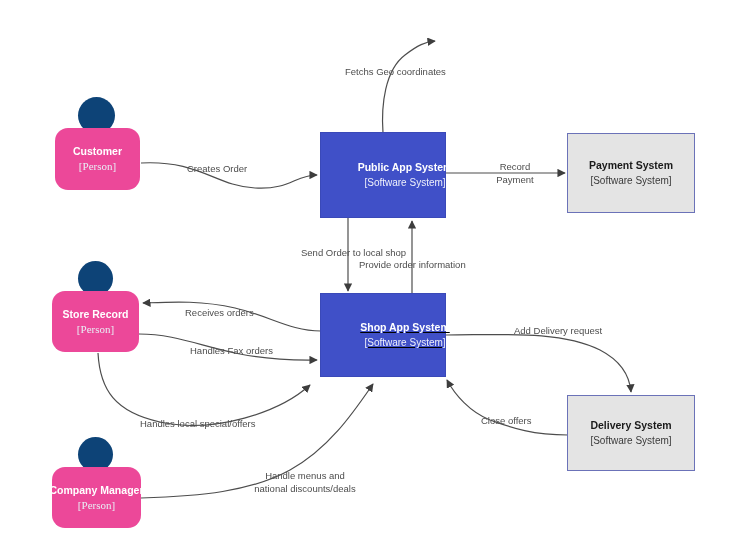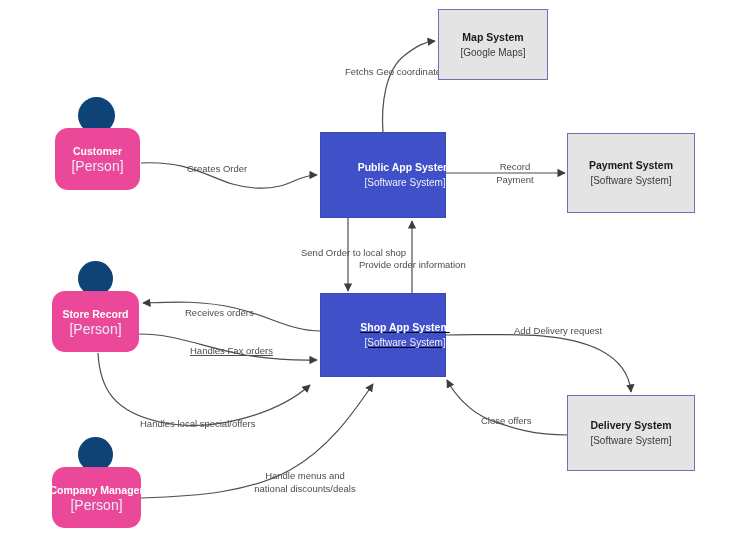--- a/index.html
+++ b/index.html
@@ -48,24 +48,25 @@
   .person .name {
     color: #ffffff;
     font-weight: bold;
     font-size: 10.5px;
     line-height: 15px;
     text-align: center;
     white-space: nowrap;
   }
   .person .type {
     color: #e8eef5;
-    font-size: 14px;
-    line-height: 15px;
-    text-align: center;
-    white-space: nowrap;
+    font-size: 11px;
+    line-height: 15px;
+    text-align: center;
+    white-space: nowrap;
+    font-family: Liberation Serif, serif;
   }
 
   
   .sysbox {
     position: absolute;
     background: #4050c8;
     border: 1px solid #3a49b8;
     box-sizing: border-box;
     display: flex;
     flex-direction: column;
@@ -173,21 +174,21 @@
 
   <div class="edge-label center" style="left:487px; top:161px; width:56px;">Record</div>
   <div class="edge-label center" style="left:487px; top:174px; width:56px;">Payment</div>
 
   <div class="edge-label" style="left:301px; top:247px;">Send Order to local shop</div>
 
   <div class="edge-label" style="left:359px; top:259px;">Provide order information</div>
 
   <div class="edge-label" style="left:185px; top:307px;">Receives orders</div>
 
-  <div class="edge-label" style="left:190px; top:345px;text-decoration:underline;">Handles Fax orders</div>
+  <div class="edge-label" style="left:190px; top:345px;">Handles Fax orders</div>
 
   <div class="edge-label" style="left:140px; top:418px;">Handles local special/offers</div>
 
   <div class="edge-label center" style="left:240px; top:470px; width:130px;">Handle menus and</div>
   <div class="edge-label center" style="left:240px; top:483px; width:130px;">national discounts/deals</div>
 
   <div class="edge-label" style="left:514px; top:325px;">Add Delivery request</div>
 
   <div class="edge-label" style="left:481px; top:415px;">Close offers</div>
 
@@ -218,24 +219,20 @@
   <div class="sysbox" style="left:320px; top:132px; width:126px; height:86px;">
     <div class="name">Public App System</div>
     <div class="type">[Software System]</div>
   </div>
 
   <div class="sysbox" style="left:320px; top:293px; width:126px; height:84px;text-decoration:underline;">
     <div class="name">Shop App System</div>
     <div class="type">[Software System]</div>
   </div>
 
-  <div class="extbox" style="left:438px; top:9px; width:110px; height:71px;">
-    <div class="name">Map System</div>
-    <div class="type">[Google Maps]</div>
-  </div>
 
   <div class="extbox" style="left:567px; top:133px; width:128px; height:80px;justify-content:center;">
     <div class="name">Payment System</div>
     <div class="type">[Software System]</div>
   </div>
 
   <div class="extbox" style="left:567px; top:395px; width:128px; height:76px;">
     <div class="name">Delivery System</div>
     <div class="type">[Software System]</div>
   </div>

